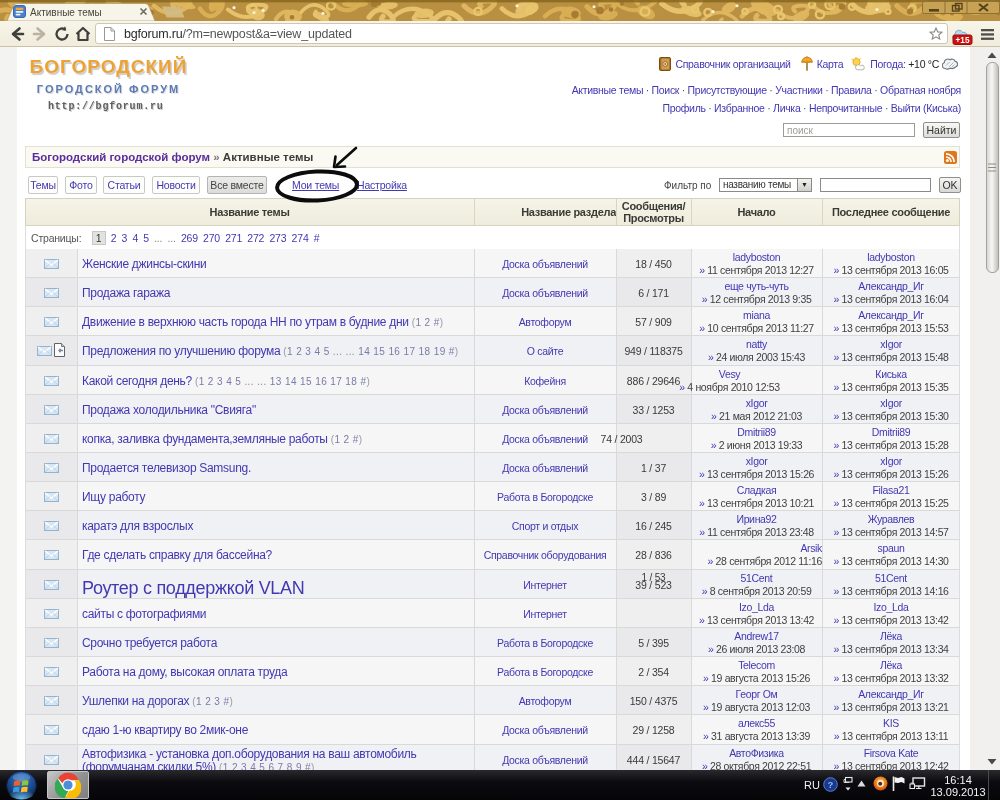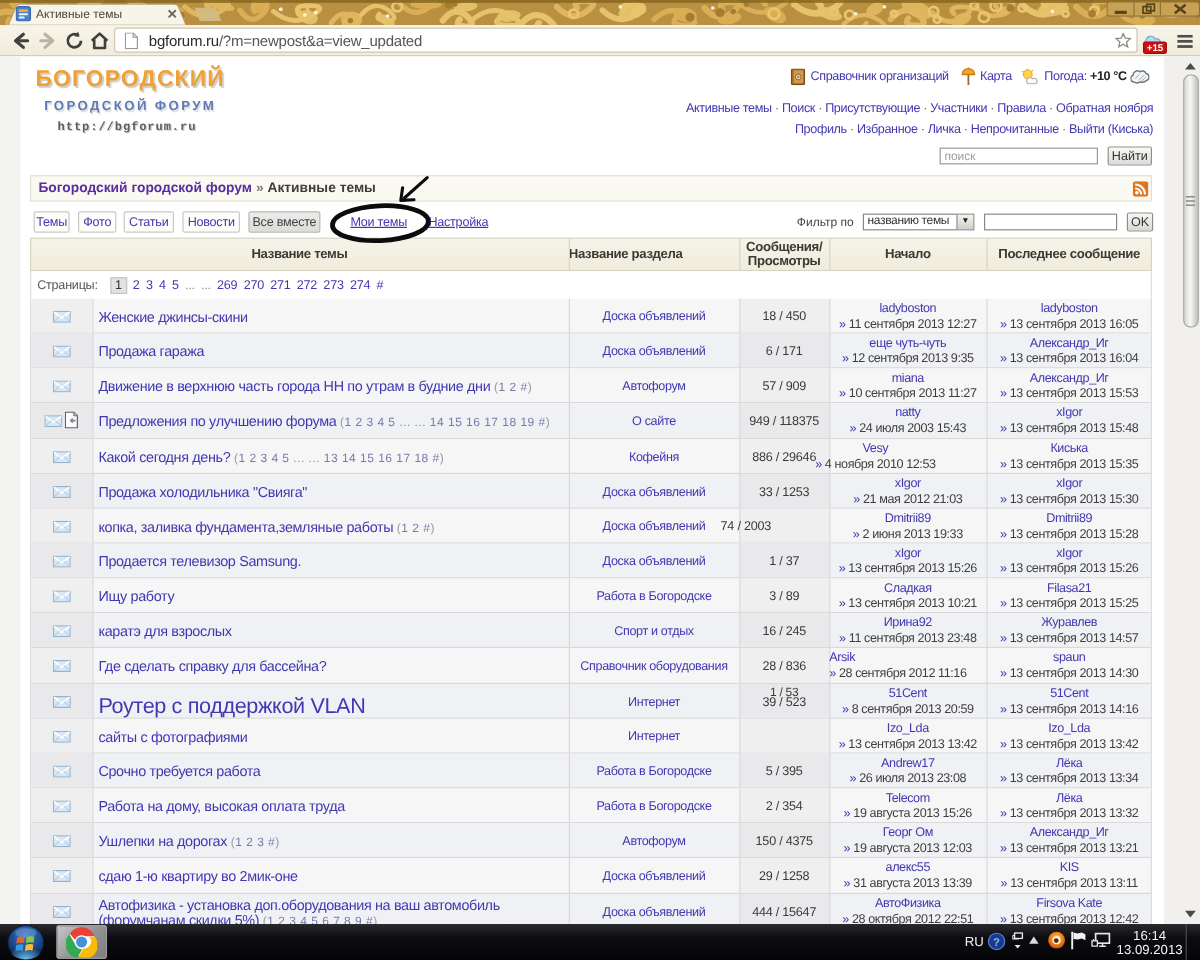--- a/index.html
+++ b/index.html
@@ -197,21 +197,21 @@
 <path d="M6,1.2 L6,0 M6,1.2 Q11,1.6 11.3,6.2 L0.7,6.2 Q1,1.6 6,1.2 Z" fill="#f5a623" stroke="#c87d12" stroke-width="0.9"></path>
 <path d="M0.7,6.2 q1.75,-1.3 3.5,0 q1.75,-1.3 3.6,0 q1.75,-1.3 3.5,0" fill="none" stroke="#c87d12" stroke-width="0.7"></path>
 <line x1="6" y1="6.5" x2="6" y2="14.8" stroke="#9a6a1e" stroke-width="1.5"></line>
 </svg>
 <a>Карта</a>
 <svg width="16" height="14" viewBox="0 0 16 14" style="margin:0 3px 0 8px">
 <circle cx="5.5" cy="5" r="3.6" fill="#ffd34d" stroke="#eaa61b" stroke-width="0.9"></circle>
 <path d="M2.2,3.2 l-1.6,-0.9 M5.2,1.3 l-0.3,-1.3 M8.6,2.6 l1.2,-1.2" stroke="#eaa61b" stroke-width="0.9"></path>
 <path d="M4.5,10.5 a2.8,2.8 0 0 1 5,-1.8 a2.4,2.4 0 0 1 3.8,1.9 a2.2,2.2 0 0 1 -2.2,2.2 h-4.5 a2.4,2.4 0 0 1 -2.1,-2.3" fill="#fcfcfa" stroke="#a8ada6" stroke-width="0.9"></path>
 </svg>
-<a>Погода:</a>&nbsp;<span style="color:#222;font-weight:bold">+10 °C</span>
+<a>Погода:</a>&nbsp;<span style="color:#222;font-weight:normal">+10 °C</span>
 <svg width="16" height="15" viewBox="0 0 16 15" style="margin-left:3px">
 <path d="M3.2,12.5 a3,3 0 0 1 -1,-5.8 a3.6,3.6 0 0 1 5.8,-2.9 a3.2,3.2 0 0 1 5,1.4 a3,3 0 0 1 0.6,5.8 q-2.6,2.4 -5.4,1.2 q-2.6,1.6 -5,0.3 z" fill="#f2f3f5" stroke="#6f767e" stroke-width="1.2"></path>
 <path d="M4,9.5 l3.5,-3.5 M7,11 l4.5,-4.5 M9.5,11.5 l3,-3" stroke="#9aa2ac" stroke-width="0.8"></path>
 </svg>
 </div>
 <div class="abs" style="left:400px;top:84px;width:561px;text-align:right;font-size:10.5px;letter-spacing:-0.3px;color:#555;white-space:nowrap"><a>Активные темы</a> · <a>Поиск</a> · <a>Присутствующие</a> · <a>Участники</a> · <a>Правила</a> · <a>Обратная ноября</a></div>
 <div class="abs" style="left:400px;top:102px;width:561px;text-align:right;font-size:10.5px;letter-spacing:-0.3px;color:#555;white-space:nowrap"><a>Профиль</a> · <a>Избранное</a> · <a>Личка</a> · <a>Непрочитанные</a> · <a>Выйти (Киська)</a></div>
 <div class="abs" style="left:783px;top:123px;width:132px;height:14px;background:#fff;border:1px solid #9a9a96;font-size:10px;color:#9c9c98;padding:1px 3px">поиск</div>
 <div class="abs" style="left:923px;top:122px;width:37px;height:16px;background:linear-gradient(#f8f8f6,#dcdcd8);border:1px solid #8f8f8b;border-radius:2px;font-size:10.5px;color:#333;text-align:center;line-height:14px">Найти</div>
 <div class="abs" style="left:25px;top:146px;width:935px;height:22px;background:#faf9f2;border:1px solid #e3e1d4"></div>
@@ -232,21 +232,21 @@
 <div class="abs" style="left:719px;top:178px;width:93px;height:14px;background:#fff;border:1px solid #8a8a86;font-size:10px;letter-spacing:-0.3px;color:#333;padding-left:3px;line-height:12px">названию темы<span style="position:absolute;right:0;top:0;width:14px;height:12px;background:linear-gradient(#f2f2f0,#cfcfcb);border-left:1px solid #8a8a86;text-align:center;font-size:7px;line-height:12px;color:#222;letter-spacing:0">▼</span></div>
 <div class="abs" style="left:820px;top:178px;width:111px;height:14px;background:#fff;border:1px solid #8a8a86"></div>
 <div class="abs" style="left:939px;top:177px;width:22px;height:16px;background:linear-gradient(#f6f6f4,#d8d8d4);border:1px solid #8f8f8b;border-radius:2px;font-size:10.5px;color:#333;text-align:center;line-height:14px">OK</div>
 <svg class="abs" style="left:260px;top:138px;z-index:10" width="130" height="70" viewBox="0 0 130 70">
 <ellipse cx="57" cy="48" rx="40" ry="14.5" fill="none" stroke="#0c0c0c" stroke-width="4" transform="rotate(-2.5 57 48)"></ellipse>
 <path d="M96,10 L77,27" fill="none" stroke="#0c0c0c" stroke-width="2.6" stroke-linecap="round"></path>
 <path d="M75.5,18.5 L74,29 L85,28.5" fill="none" stroke="#0c0c0c" stroke-width="2.6" stroke-linecap="round" stroke-linejoin="round"></path>
 </svg>
 <div class="abs" style="left:25px;top:198px;width:935px;height:28px;background:linear-gradient(#f6f4e8,#efecdc);border:1px solid #d5d2c2"></div>
 <div class="abs" style="left:25px;top:206px;width:449px;text-align:center;font-size:11px;letter-spacing:-0.3px;font-weight:bold;color:#3a3a36;">Название темы</div>
-<div class="abs" style="left:474px;top:206px;width:142px;text-align:left;font-size:11px;letter-spacing:-0.3px;font-weight:bold;color:#3a3a36;">Название раздела</div>
+<div class="abs" style="left:474px;top:206px;width:142px;text-align:right;font-size:11px;letter-spacing:-0.3px;font-weight:bold;color:#3a3a36;">Название раздела</div>
 <div class="abs" style="left:616px;top:200px;width:75px;text-align:center;font-size:11px;letter-spacing:-0.3px;font-weight:bold;color:#3a3a36;line-height:12px;">Сообщения/<br>Просмотры</div>
 <div class="abs" style="left:691px;top:206px;width:131px;text-align:center;font-size:11px;letter-spacing:-0.3px;font-weight:bold;color:#3a3a36;">Начало</div>
 <div class="abs" style="left:822px;top:206px;width:138px;text-align:center;font-size:11px;letter-spacing:-0.3px;font-weight:bold;color:#3a3a36;">Последнее сообщение</div>
 <div class="abs" style="left:474px;top:199px;width:1px;height:26px;background:#d8d5c5"></div>
 <div class="abs" style="left:616px;top:199px;width:1px;height:26px;background:#d8d5c5"></div>
 <div class="abs" style="left:691px;top:199px;width:1px;height:26px;background:#d8d5c5"></div>
 <div class="abs" style="left:822px;top:199px;width:1px;height:26px;background:#d8d5c5"></div>
 <div class="abs" style="left:25px;top:226px;width:935px;height:23px;background:#fff;border-left:1px solid #ddd;border-right:1px solid #ddd"></div>
 <div class="abs" style="left:31px;top:232px;font-size:10.5px;letter-spacing:-0.2px;word-spacing:2.5px;color:#555;white-space:nowrap">Страницы:&nbsp; <span style="background:#e2e2e0;border:1px solid #c6c6c2;padding:0 3px;color:#333">1</span> <a>2</a> <a>3</a> <a>4</a> <a>5</a> <span style="color:#888">... ...</span> <a>269</a> <a>270</a> <a>271</a> <a>272</a> <a>273</a> <a>274</a> <a>#</a></div>
 <div class="abs" style="left:25px;top:249px;width:935px;height:29px;border-bottom:1px solid #d9d9d9;border-left:1px solid #ddd;border-right:1px solid #ddd;background:#f6f6f7"></div>
@@ -443,21 +443,21 @@
 <div class="abs" style="left:691px;top:540px;width:1px;height:30px;background:#d9d9d9"></div>
 <div class="abs" style="left:822px;top:540px;width:1px;height:30px;background:#d9d9d9"></div>
 <svg class="abs" style="left:44px;top:550px" width="15" height="10" viewBox="0 0 15 10">
 <rect x="0.5" y="0.5" width="14" height="9" fill="#d9e7f4" stroke="#93b3cf"></rect>
 <path d="M1,1 L7.5,6 L14,1" fill="none" stroke="#ffffff" stroke-width="1.4"></path>
 <path d="M1,9 L5.8,4.6 M14,9 L9.2,4.6" stroke="#b9d2e6" stroke-width="1"></path>
 </svg>
 <div class="abs" style="left:82px;top:548px;width:390px;font-size:12px;letter-spacing:-0.3px;white-space:nowrap"><a>Где сделать справку для бассейна?</a></div>
 <div class="abs" style="left:474px;top:549px;width:142px;text-align:center;font-size:10.5px;letter-spacing:-0.3px"><a>Справочник оборудования</a></div>
 <div class="abs" style="left:616px;top:549px;width:75px;text-align:center;font-size:10.5px;letter-spacing:-0.2px;color:#3a3a3a">28 / 836</div>
-<div class="abs" style="left:691px;top:542px;width:131px;text-align:left;font-size:10.5px;letter-spacing:-0.35px;line-height:12.5px"><a>Arsik</a><br><span style="color:#3f3f3f"><span style="color:#4238b2">»</span> 28 сентября 2012 11:16</span></div>
+<div class="abs" style="left:691px;top:542px;width:131px;text-align:right;font-size:10.5px;letter-spacing:-0.35px;line-height:12.5px"><a>Arsik</a><br><span style="color:#3f3f3f"><span style="color:#4238b2">»</span> 28 сентября 2012 11:16</span></div>
 <div class="abs" style="left:822px;top:542px;width:138px;text-align:center;font-size:10.5px;letter-spacing:-0.35px;line-height:12.5px"><a>spaun</a><br><span style="color:#3f3f3f"><span style="color:#4238b2">»</span> 13 сентября 2013 14:30</span></div>
 <div class="abs" style="left:25px;top:570px;width:935px;height:29px;border-bottom:1px solid #d9d9d9;border-left:1px solid #ddd;border-right:1px solid #ddd;background:#f0f1f4"></div>
 <div class="abs" style="left:26px;top:570px;width:51px;height:28px;background:#e9e9eb"></div>
 <div class="abs" style="left:616px;top:570px;width:75px;height:28px;background:#e9e9eb"></div>
 <div class="abs" style="left:77px;top:570px;width:1px;height:29px;background:#d9d9d9"></div>
 <div class="abs" style="left:474px;top:570px;width:1px;height:29px;background:#d9d9d9"></div>
 <div class="abs" style="left:616px;top:570px;width:1px;height:29px;background:#d9d9d9"></div>
 <div class="abs" style="left:691px;top:570px;width:1px;height:29px;background:#d9d9d9"></div>
 <div class="abs" style="left:822px;top:570px;width:1px;height:29px;background:#d9d9d9"></div>
 <svg class="abs" style="left:44px;top:580px" width="15" height="10" viewBox="0 0 15 10">

